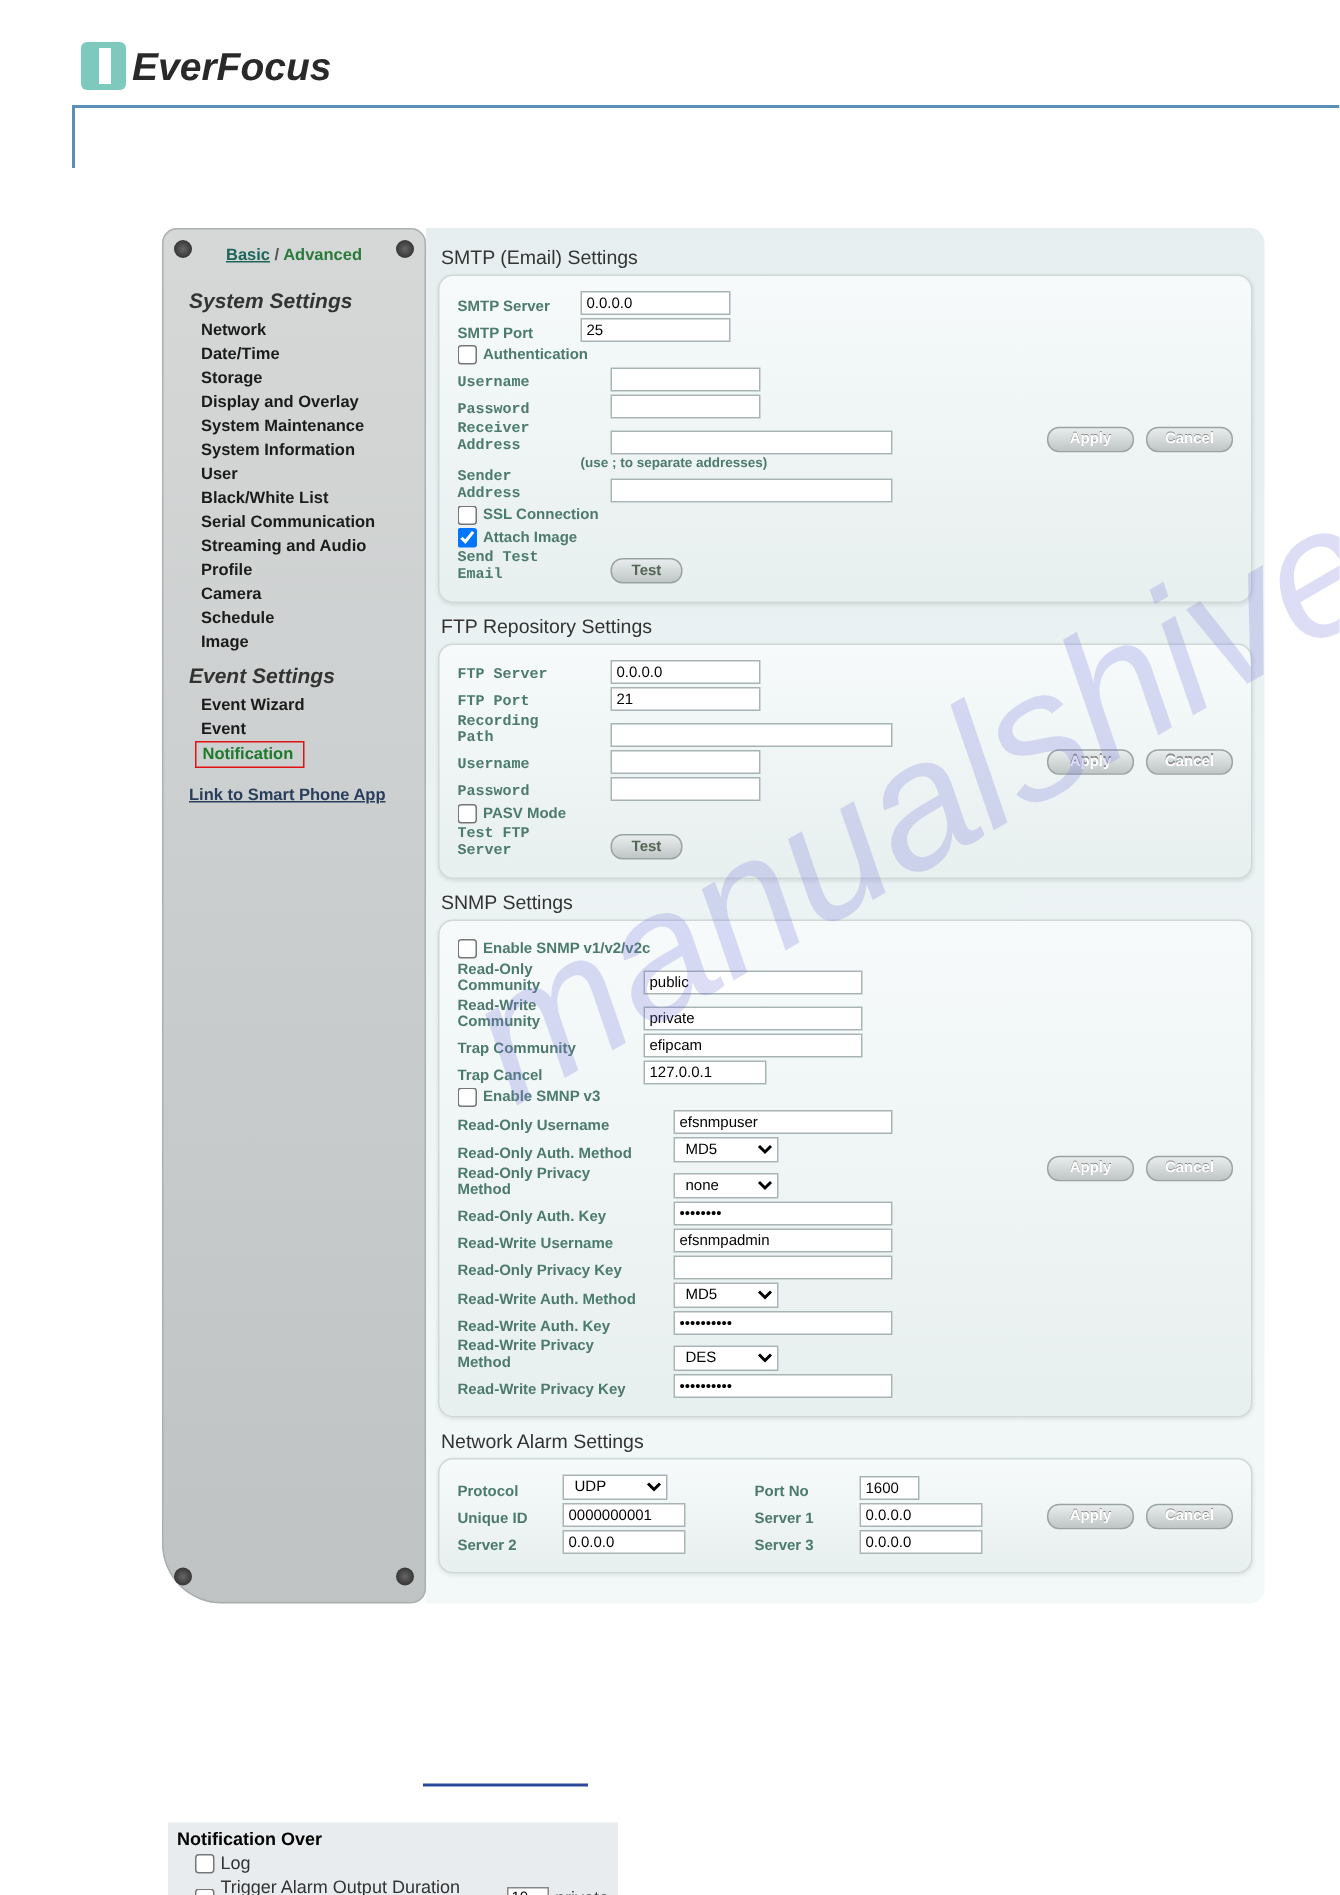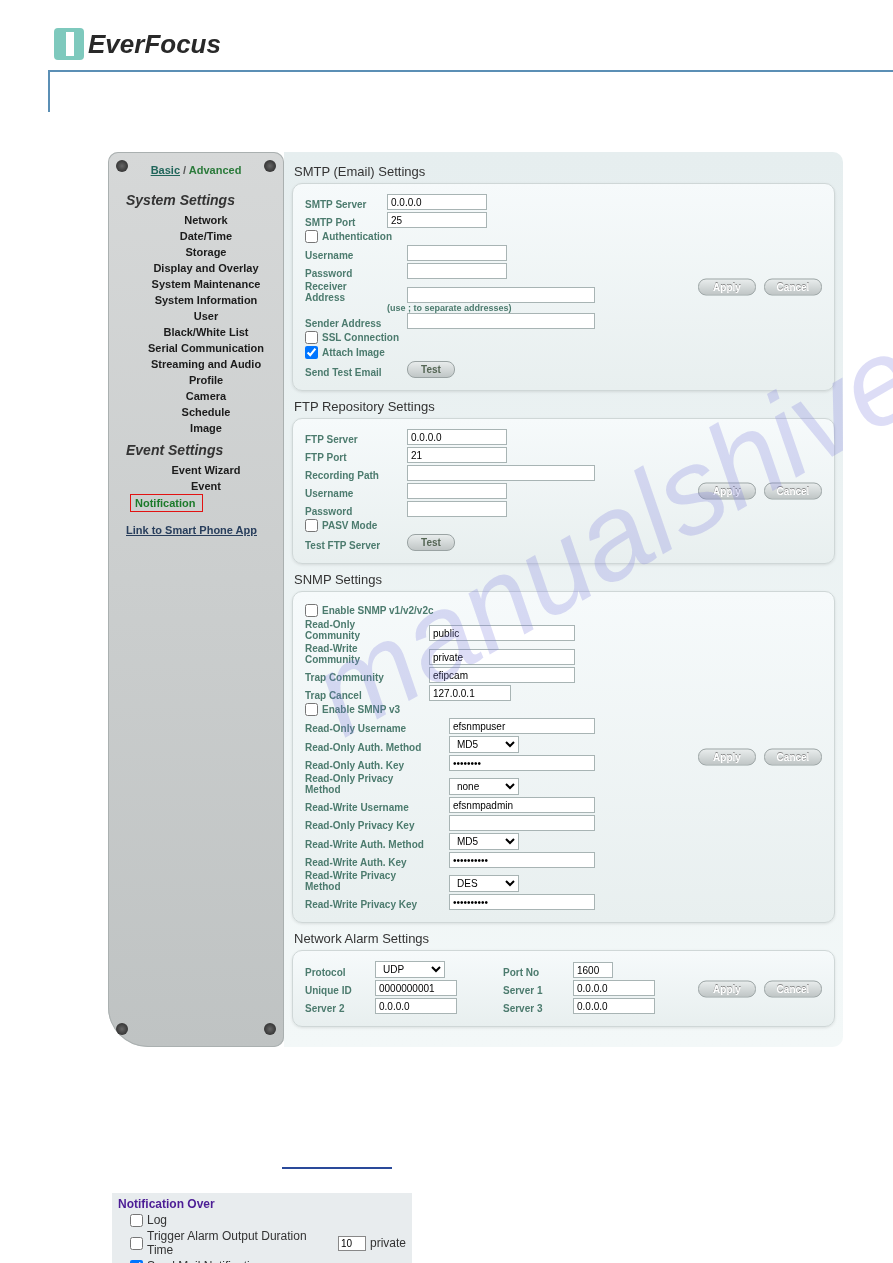--- a/index.html
+++ b/index.html
@@ -45,39 +45,39 @@
     font-size: 11px;
   }
   .screw { width:12px;height:12px;border-radius:50%;background:radial-gradient(circle,#666,#222);position:absolute;}
   .screw.tl{top:8px;left:8px;} .screw.tr{top:8px;right:8px;}
   .screw.bl{bottom:12px;left:8px;} .screw.br{bottom:12px;right:8px;}
   .tabs { text-align:center; font-weight:bold; margin: 0 14px 10px; font-size:11px;}
   .tab-basic{ color:#20655a; text-decoration:underline;}
   .tab-sep{ color:#555;}
   .tab-adv{ color:#2a7a3a;}
   .sb-head { font-weight:bold; font-style:italic; font-size:14px; padding:6px 18px 4px; color:#333;}
-  .sb-item { padding:2px 6px 2px 26px; color:#1b1b1b; cursor:pointer; font-weight:bold;text-align:center;}
+  .sb-item { padding:2px 6px 2px 26px; color:#1b1b1b; cursor:pointer; font-weight:bold;}
   .sb-item.sel { border:1px solid #e21212; color:#1c7a2a; margin-left:22px; padding-left:4px; display:inline-block;}
   .sb-link { padding:12px 18px 2px; font-weight:bold; text-decoration:underline; color:#283e5c; }
 
   
   .content { flex:1; background: linear-gradient(180deg,#e6eeef,#f3f8f8); border-radius:0 10px 10px 0; padding:8px 8px 16px 8px; font-size:11px;}
   .section-title { font-weight:normal; color:#333; padding:4px 0 4px 2px; font-size:13px;}
   .panel {
     background: linear-gradient(180deg,#f6fafb,#e8efef);
     border-radius:10px;
     border:1px solid #cfd7d7;
     box-shadow: 0 1px 3px rgba(0,0,0,.1);
     padding: 10px 12px;
     margin-bottom: 4px;
     position: relative;
   }
   .row { display:flex; align-items:flex-end; margin-bottom:2px; gap:20px;}
   .lbl { display:inline-block; color:#4c7b6e; font-weight:bold; font-size:10px;}
-  .lbl.w60{width:62px;} .lbl.w80{width:82px;} .lbl.w100{width:104px;} .lbl.w124{width:124px;} .lbl.w48{width:50px;}
+  .lbl.w60{width:62px;} .lbl.w80{width:82px;font-family:Liberation Mono, monospace;} .lbl.w100{width:104px;} .lbl.w124{width:124px;} .lbl.w48{width:50px;}
   input.txt, select.sel {
     border:1px solid #a8b4b4; height:16px; font-size:10px; padding:0 3px; background:#fff;
   }
   input.txt.sm{width:100px;} input.txt.md{width:146px;} input.txt.lg{width:188px;}
   input.txt.tn{width:40px;} input.txt.s82{width:82px;}
   select.sel{height:17px;}
   .chk-row { display:flex; align-items:center; gap:4px; color:#4c7b6e; font-weight:bold; font-size:10px; margin:2px 0;}
   .chk-row input{margin:0;}
   .hint { font-size:9px; color:#4c7b6e; font-weight:bold; padding-left:82px; margin-top:-2px;}
   .btn {
@@ -87,21 +87,21 @@
     text-align:center; font-size:10px; color:#565; cursor:pointer; font-weight:bold;
   }
   .btn.sm{width:48px;}
   .actions { position:absolute; right:12px; top:50%; transform:translateY(-50%); display:flex; gap:8px; }
   .actions .btn{ color:#fff; text-shadow:0 -1px 0 #888;}
 
   
   .doc-notes { margin: 120px 50px 30px 112px; font-size:12px;}
   .blue-line{ display:block; width:110px; border-top:2px solid #2a4a9a; margin-left:170px; margin-bottom:24px;}
   .notif-box { background:#e8ecee; width:300px; padding:4px 6px 8px 6px;}
-  .notif-title { color:#4c1d95; font-weight:bold; margin-bottom:2px;}
+  .notif-title { color:#000000; font-weight:bold; margin-bottom:2px;}
   .notif-row { display:flex; align-items:center; gap:4px; padding-left:12px; margin-top:2px; color:#333;}
   .notif-row input[type=text]{ width:28px; height:15px; border:1px solid #888; font-size:10px; padding:0 2px;}
 </style>
 </head>
 <body>
 
 <div class="watermark">manualshive.com</div>
 
 <div class="page-head">
   <div class="logo">
@@ -271,26 +271,26 @@
         </div>
       <div class="row">
           <span class="lbl w124">Read-Only Username</span>
           <input class="txt md" value="efsnmpuser" style="">
         </div>
       <div class="row">
           <span class="lbl w124">Read-Only Auth. Method</span>
           <select class="sel" style="width:70px"><option>MD5</option></select>
         </div>
       <div class="row">
+          <span class="lbl w124">Read-Only Privacy Method</span>
+          <select class="sel" style="width:70px"><option>none</option></select>
+        </div>
+      <div class="row">
           <span class="lbl w124">Read-Only Auth. Key</span>
           <input class="txt md" value="••••••••" style="">
-        </div>
-      <div class="row">
-          <span class="lbl w124">Read-Only Privacy Method</span>
-          <select class="sel" style="width:70px"><option>none</option></select>
         </div>
       <div class="row">
           <span class="lbl w124">Read-Write Username</span>
           <input class="txt md" value="efsnmpadmin" style="">
         </div>
       <div class="row">
           <span class="lbl w124">Read-Only Privacy Key</span>
           <input class="txt md" value="" style="">
         </div>
       <div class="row">

